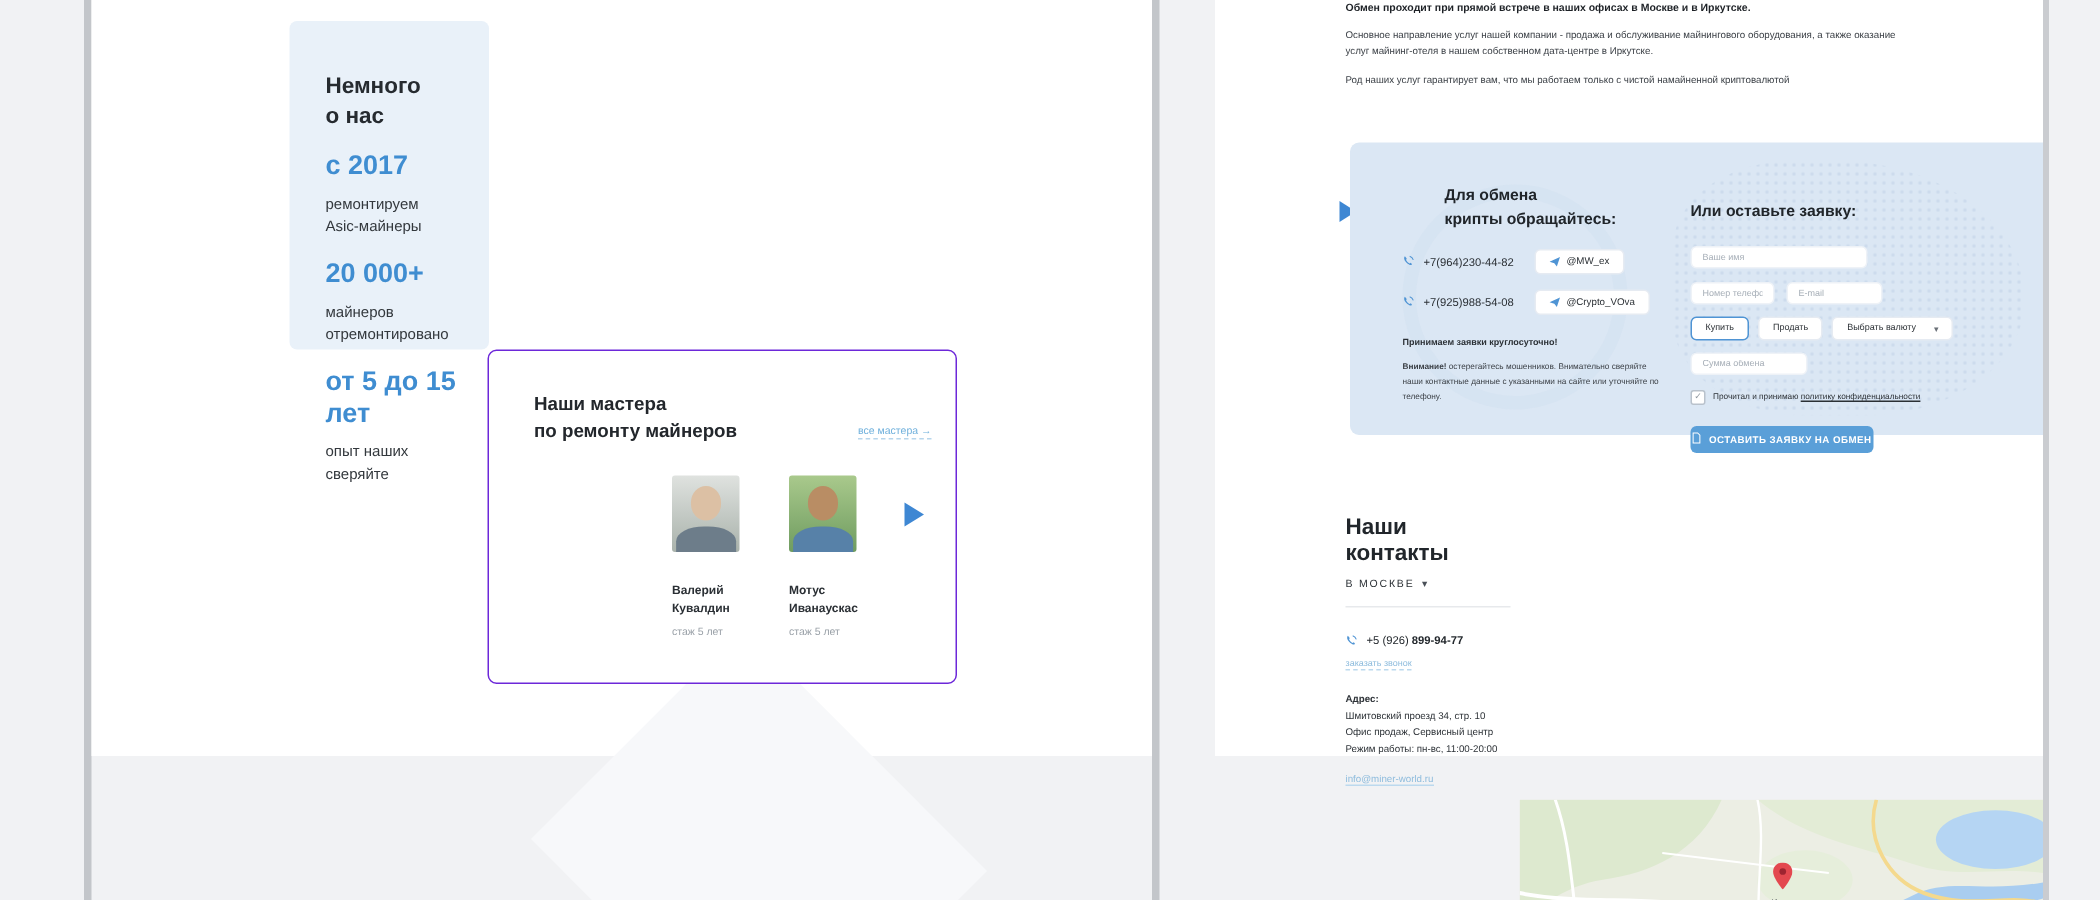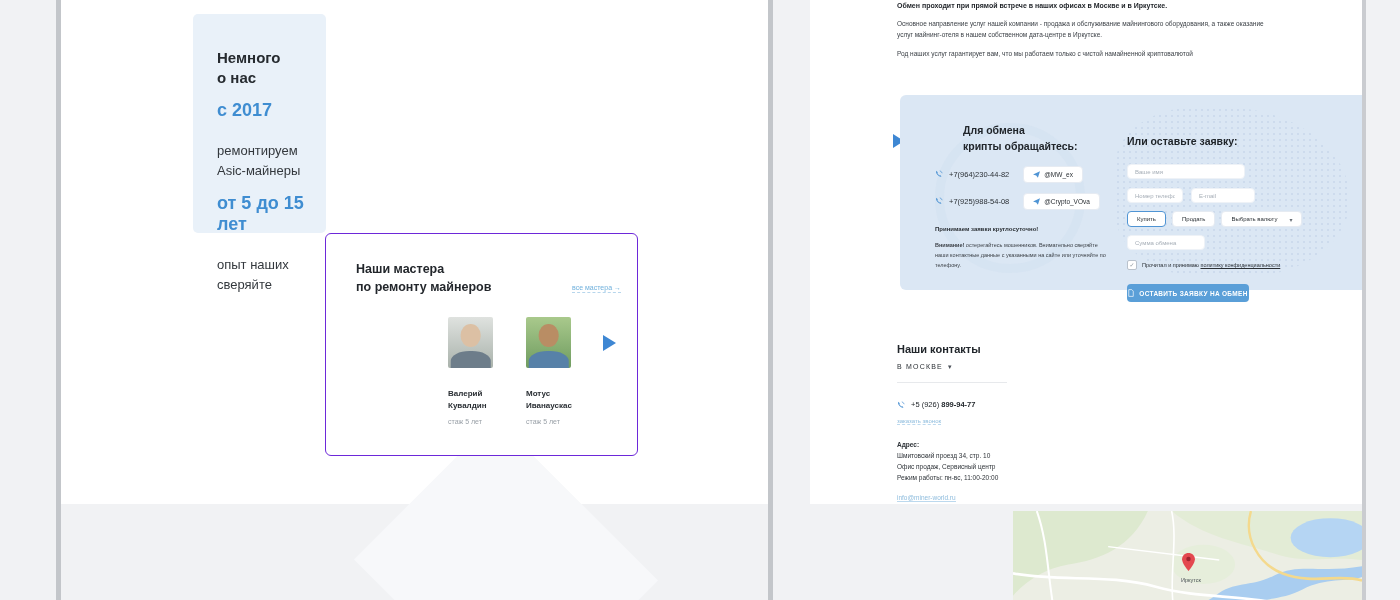--- a/index.html
+++ b/index.html
@@ -13,21 +13,21 @@
   .sb2{left:768px;width:5px;}
   .sb3{left:1362px;width:4px;background:#caccd0;}
 
   
   .about-card{position:absolute;left:132px;top:14px;width:133px;height:219px;background:#e9f1f9;
               border-radius:5px;padding:34px 0 0 24px;box-sizing:border-box;}
   .about-title{font-size:15px;font-weight:700;color:#262b30;line-height:1.3;}
   .stat{margin-top:13px;}
   .stat:first-of-type{margin-top:16px;}
   .stat-v{font-size:18px;font-weight:700;color:#3f8dd1;}
-  .stat-l{font-size:13px;color:#33383d;margin-top:20px;line-height:1.5;width:84px;}
+  .stat-l{font-size:10px;color:#33383d;margin-top:8px;line-height:1.5;width:84px;}
 
   
   .masters-card{position:absolute;left:264px;top:14px;width:313px;height:223px;background:#fff;
                 border:1px solid #6d28d9;border-radius:6px;box-sizing:border-box;}
   .m-title{position:absolute;left:30px;top:26px;font-size:12.5px;font-weight:700;color:#23272c;line-height:1.45;}
   .m-all{position:absolute;right:16px;top:50px;font-size:7px;color:#6fb0dc;
          border-bottom:1px dashed #b7d6ec;padding-bottom:1px;cursor:pointer;}
   .master{position:absolute;top:83px;width:62px;}
   .master.m1{left:44px;}.master.m2{left:122px;}.master.m3{left:200px;}
   .photo{width:45px;height:51px;position:relative;overflow:hidden;border-radius:2px;}
@@ -121,21 +121,21 @@
       display:flex;align-items:center;justify-content:center;cursor:pointer;}
   .ck{font-size:6px;color:#8d959d;line-height:1;}
   .consent-txt{font-size:5.5px;color:#2b3035;}
   .consent-link{color:#2b3035;text-decoration:underline;cursor:pointer;}
   .submit{margin-top:14px;width:122px;height:18px;background:#5a9fd8;border-radius:4px;display:flex;
           align-items:center;justify-content:center;gap:5px;color:#fff;font-size:6.5px;font-weight:700;
           letter-spacing:.3px;cursor:pointer;}
 
   
   .contacts-r{left:87px;top:343px;width:110px;}
-  .contacts-r .c-title{font-size:11px;}
+  .contacts-r .c-title{font-size:15px;}
   .contacts-r .c-city{margin-top:8px;font-size:7px;}
   .contacts-r .c-div{margin-top:11px;}
   .contacts-r .c-phone-row{margin-top:17px;gap:6px;}
   .contacts-r .c-phone{font-size:7.5px;}
   .contacts-r .c-call{margin-top:6px;font-size:6px;}
   .contacts-r .c-addr{margin-top:12px;font-size:6.5px;line-height:1.7;}
   .contacts-r .c-email{margin-top:11px;font-size:6.5px;}
 </style>
 </head>
 <body>
@@ -149,20 +149,24 @@
     <div class="wm wm-l"></div>
 
     <section class="about-card zc">
       <div class="about-title">
         <div>Немного</div>
         <div>о нас</div>
       </div>
       <div class="stat">
         <div class="stat-v">с 2017</div>
         <div class="stat-l">ремонтируем Asic-майнеры</div>
+      </div>
+      <div class="stat">
+        <div class="stat-v">20 000+</div>
+        <div class="stat-l">майнеров отремонтировано</div>
       </div>
       <div class="stat">
         <div class="stat-v">от 5 до 15 лет</div>
         <div class="stat-l">опыт наших сверяйте</div>
       </div>
     </section>
 
     <section class="masters-card zc">
       <div class="m-title">
         <div>Наши мастера</div>

